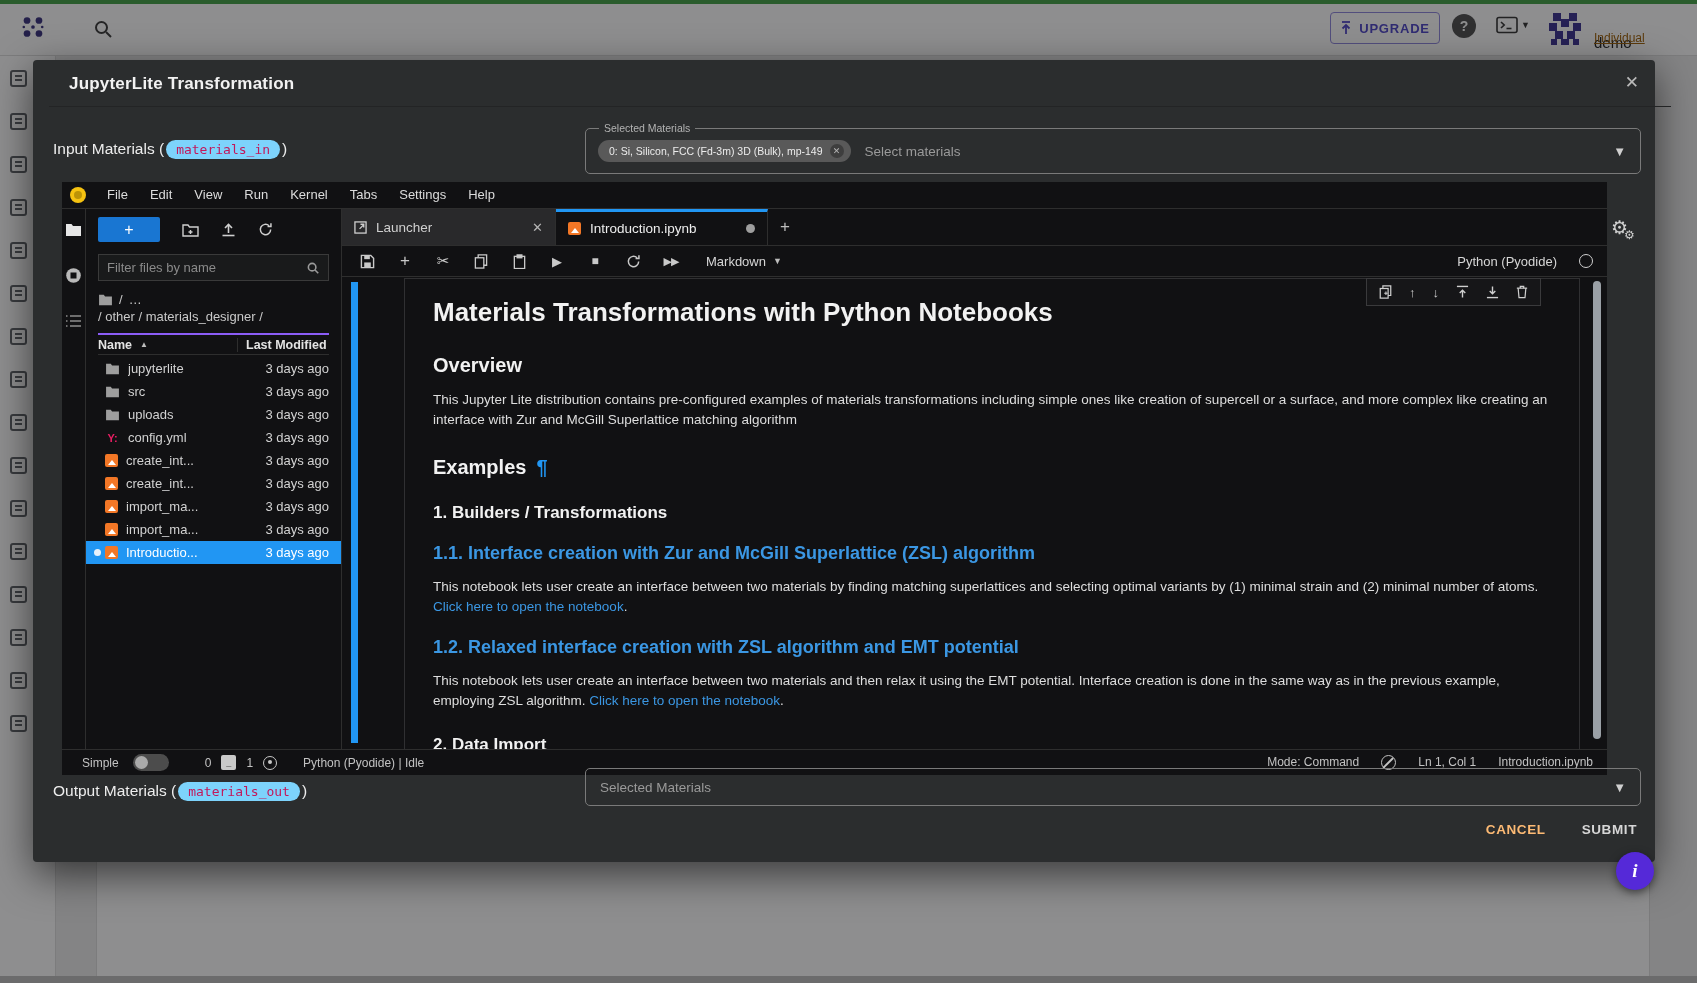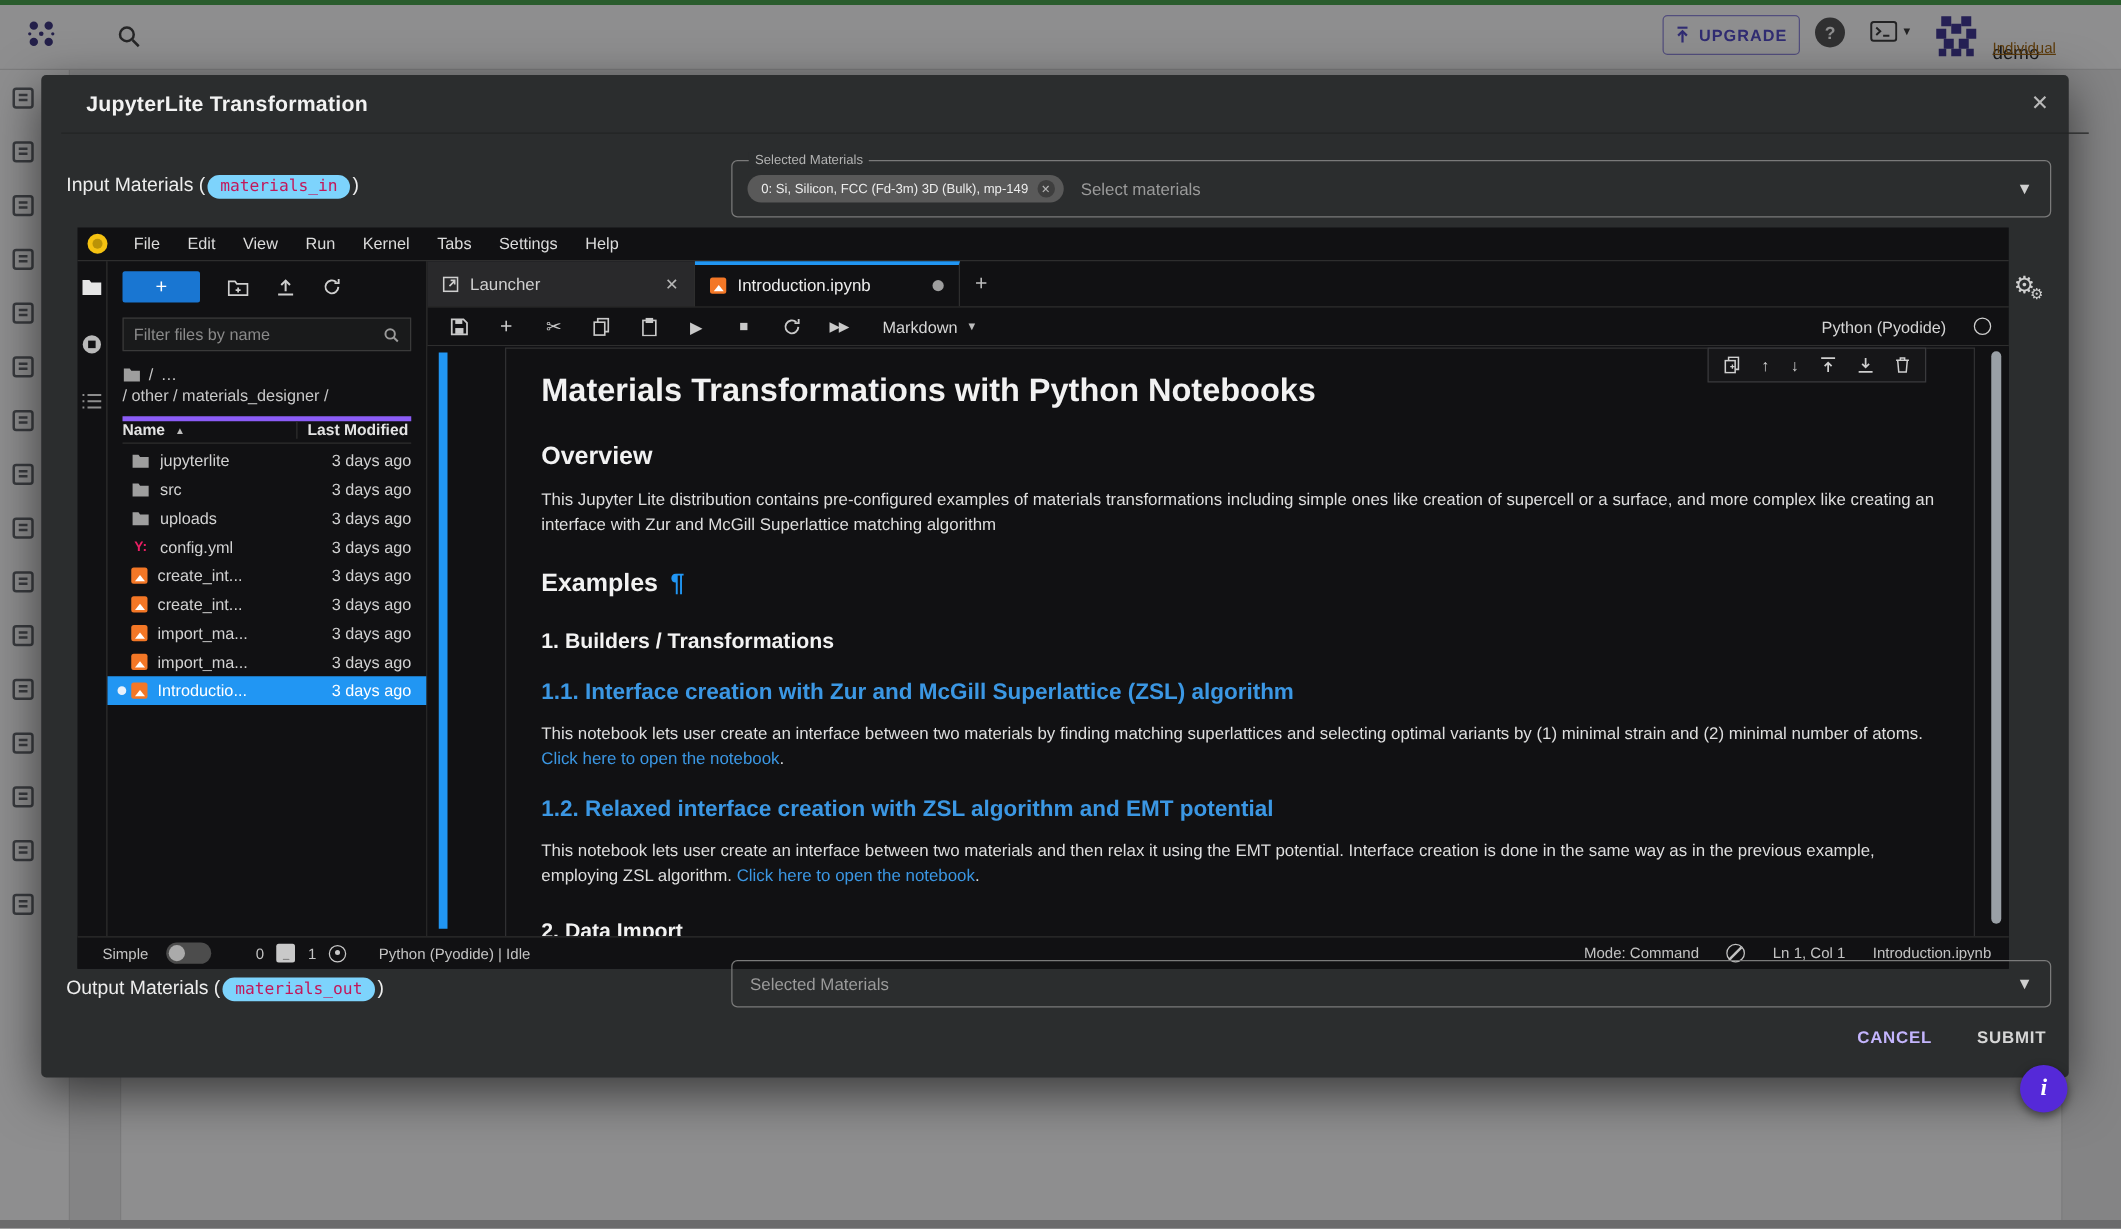--- a/index.html
+++ b/index.html
@@ -45,21 +45,21 @@
   .mui-select .legend { position:absolute; top:-7px; left:13px; background:#2b2d2e; padding:0 5px; font-size:10.5px; color:#b3b3b3; }
   .mui-select .caret { position:absolute; right:14px; top:50%; transform:translateY(-50%); color:#cfcfcf; font-size:13px; }
   .sel-chip { display:inline-flex; align-items:center; gap:7px; background:#595959; border-radius:13px; padding:4px 7px 4px 11px;
     font-size:10.5px; color:#ececec; }
   .sel-chip .x { width:14px; height:14px; border-radius:50%; background:#3e3e3e; color:#b5b5b5; font-size:9px;
     display:flex; align-items:center; justify-content:center; }
   .placeholder { color:#9a9a9a; font-size:13.5px; }
 
   .dlg-actions { position:absolute; right:18px; top:762px; display:flex; gap:36px; align-items:center; }
   .btn-text { font-size:13.5px; font-weight:700; letter-spacing:.6px; }
-  .btn-cancel { color:#c4b5fd; }
+  .btn-cancel { color:#fdba74; }
   .btn-submit { color:#d6d6d6; }
 
   .gears { position:absolute; left:1578px; top:156px; color:#d0d0d0; font-size:19px; }
   .gears .g2 { font-size:12px; position:relative; left:-4px; top:5px; }
 
   
   .jp { position:absolute; left:29px; top:122px; width:1545px; height:593px; background:#111113; color:#d6d6d6; font-size:13px; }
   .jp-menubar { position:absolute; left:0; top:0; width:100%; height:27px; border-bottom:1px solid #2e2e2e; display:flex; align-items:center; padding-left:8px; gap:2px; }
   .jl-logo { width:16px; height:16px; border-radius:50%; background:#f5c211; margin-right:8px; position:relative; }
   .jl-logo::after { content:""; position:absolute; left:4px; top:4px; width:8px; height:8px; border-radius:50%; background:#8a6d00; opacity:.55; }
@@ -70,21 +70,21 @@
   .jp-activity .act { color:#e6e6e6; }
 
   .jp-side { width:256px; border-right:1px solid #2e2e2e; padding:8px 12px 0 12px; display:flex; flex-direction:column; }
   .fb-toolbar { display:flex; align-items:center; gap:22px; }
   .fb-new { width:62px; height:25px; background:#1976d2; border-radius:2px; color:#fff; font-size:16px; display:flex; align-items:center; justify-content:center; }
   .fb-ic { color:#cfcfcf; display:flex; }
   .fb-filter { margin-top:12px; height:27px; border:1px solid #3a3a3a; background:#191a1b; display:flex; align-items:center; padding:0 8px; gap:6px; }
   .fb-filter .ph { flex:1; font-size:13px; color:#8a8a8a; }
   .fb-crumbs { margin-top:10px; font-size:13px; color:#c9c9c9; line-height:17px; }
   .fb-crumbs .row1 { display:flex; align-items:center; gap:6px; }
-  .fb-head { margin-top:8px; display:flex; border-top:4px solid #8b5cf6; border-bottom:1px solid #2e2e2e; height:22px; align-items:flex-start; font-weight:700; font-size:12.5px; color:#e3e3e3; }
+  .fb-head { margin-top:8px; display:flex; border-top:2px solid #8b5cf6; border-bottom:1px solid #2e2e2e; height:22px; align-items:center; font-weight:700; font-size:12.5px; color:#e3e3e3; }
   .fb-head .hn { flex:1; display:flex; align-items:center; gap:8px; }
   .fb-head .hm { width:92px; border-left:1px solid #2e2e2e; padding-left:8px; font-weight:700; }
   .sort-caret { font-size:8px; color:#bdbdbd; }
   .file-list { margin:2px -12px 0 -12px; }
   .file-row { display:flex; align-items:center; height:23px; padding:0 12px 0 8px; font-size:13px; color:#d2d2d2; }
   .file-row.selected { background:#2196f3; color:#fff; }
   .open-dot { width:7px; height:7px; border-radius:50%; background:#e8f1fb; margin-right:4px; visibility:hidden; flex:none; }
   .fi { display:none; margin-right:8px; flex:none; align-items:center; justify-content:center; }
   .type-folder .icon-folder { display:inline-flex; }
   .type-yaml .icon-yaml { display:inline-flex; }

